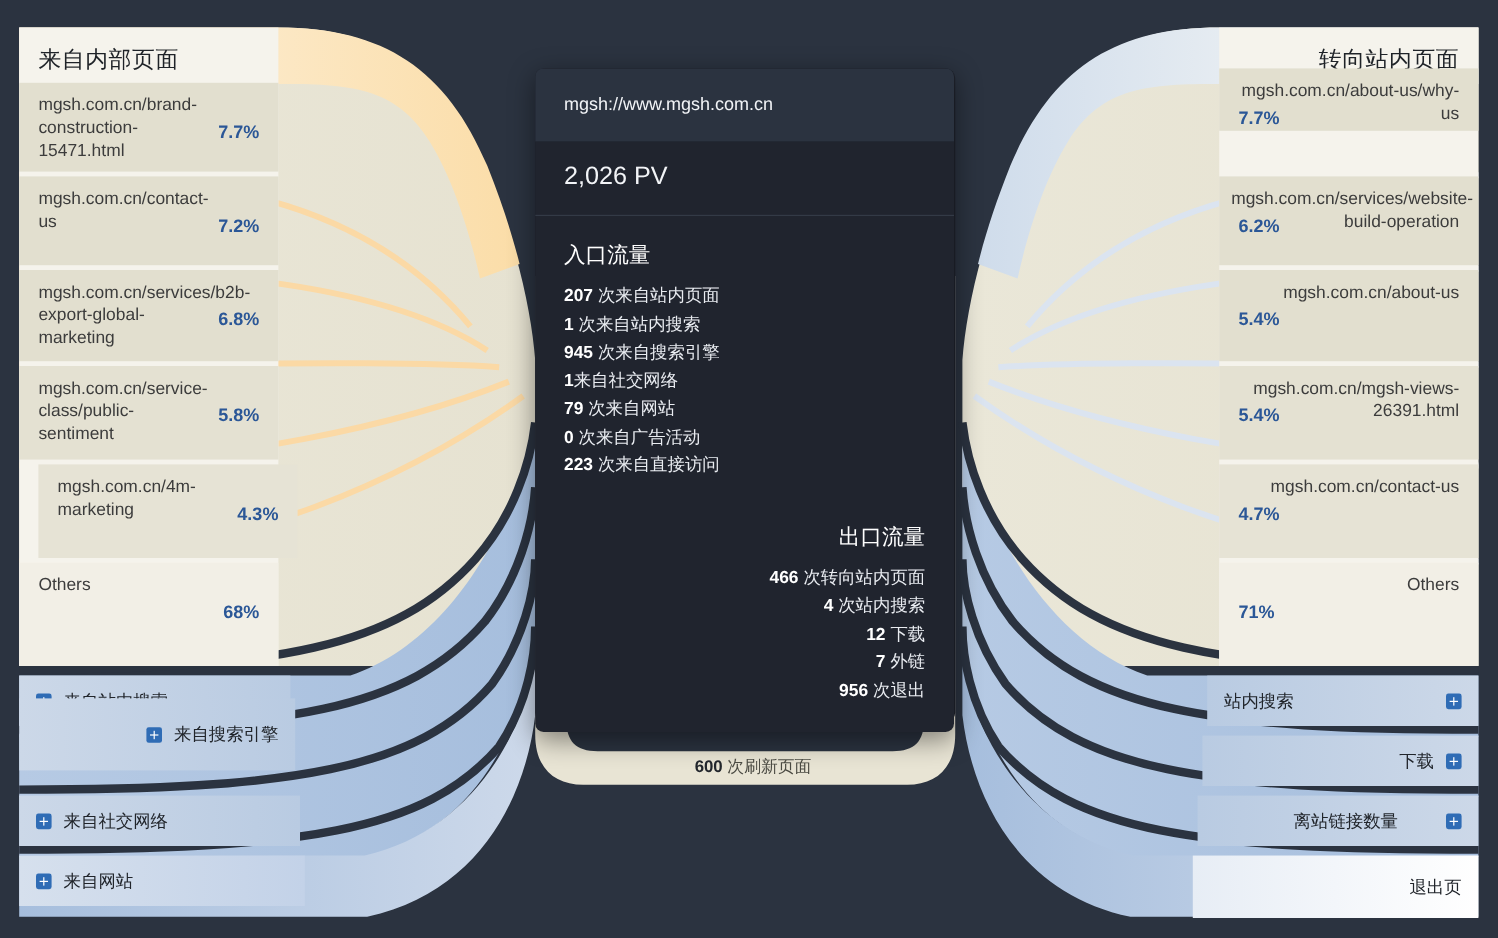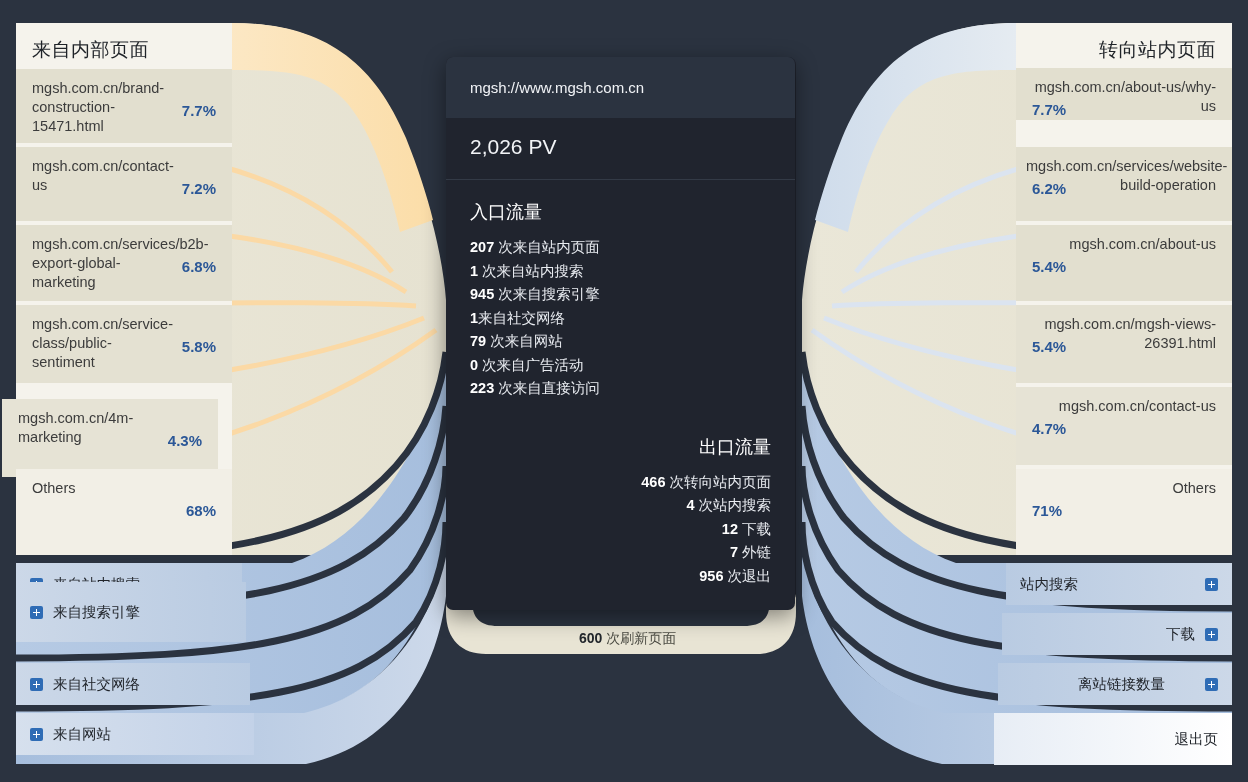--- a/index.html
+++ b/index.html
@@ -200,51 +200,51 @@
     <div class="pct">7.2%</div>
   </div>
   <div class="node" style="left:16px;top:225px;width:216px;height:76px;background:#e2dfcf;">
     <div class="lbl">mgsh.com.cn/services/b2b-export-global-marketing</div>
     <div class="pct">6.8%</div>
   </div>
   <div class="node" style="left:16px;top:305px;width:216px;height:78px;background:#e4e1d2;">
     <div class="lbl">mgsh.com.cn/service-class/public-sentiment</div>
     <div class="pct">5.8%</div>
   </div>
-  <div class="node" style="left:2px;top:387px;width:216px;height:78px;background:#e6e3d5;margin-top:12px;">
+  <div class="node" style="left:32px;top:387px;width:216px;height:78px;background:#e6e3d5;">
     <div class="lbl">mgsh.com.cn/4m-marketing</div>
     <div class="pct">4.3%</div>
   </div>
   <div class="node" style="left:16px;top:469px;width:216px;height:86px;background:#f2efe6;">
     <div class="lbl">Others</div>
     <div class="pct">68%</div>
   </div>
 
   <div class="group-box" style="left:16px;top:563px;width:226px;height:42px;background:linear-gradient(90deg,#ccd8e8,#b9cbe2);">
     <span class="plus-icon"></span>
     <span>来自站内搜索</span>
   </div>
-  <div class="group-box" style="left:16px;top:582px;width:230px;height:60px;background:linear-gradient(90deg,#ccd8e8,#b9cbe2);">
+  <div class="group-box" style="left:16px;top:582px;width:230px;height:60px;background:linear-gradient(90deg,#ccd8e8,#b9cbe2);justify-content:flex-end;">
     <span class="plus-icon"></span>
     <span>来自搜索引擎</span>
   </div>
   <div class="group-box" style="left:16px;top:663px;width:234px;height:42px;background:linear-gradient(90deg,#ccd8e8,#b9cbe2);">
     <span class="plus-icon"></span>
     <span>来自社交网络</span>
   </div>
   <div class="group-box" style="left:16px;top:713px;width:238px;height:42px;background:linear-gradient(90deg,#d6e0ed,#c3d2e8);">
     <span class="plus-icon"></span>
     <span>来自网站</span>
   </div>
 
   <div class="panel" id="right-panel" style="left:1016px;top:23px;width:216px;height:532px;background:#f5f3ec;">
     <div class="panel-title right">转向站内页面</div>
   </div>
 
-  <div class="node right" style="left:1016px;top:68px;width:216px;height:52px;background:#e2dfcf;">
+  <div class="node right" style="left:1016px;top:57px;width:216px;height:52px;background:#e2dfcf;">
     <div class="lbl">mgsh.com.cn/about-us/why-us</div>
     <div class="pct">7.7%</div>
   </div>
   <div class="node right" style="left:1016px;top:147px;width:216px;height:74px;background:#e2dfcf;">
     <div class="lbl">mgsh.com.cn/services/website-build-operation</div>
     <div class="pct">6.2%</div>
   </div>
   <div class="node right" style="left:1016px;top:225px;width:216px;height:76px;background:#e2dfcf;">
     <div class="lbl">mgsh.com.cn/about-us</div>
     <div class="pct">5.4%</div>

